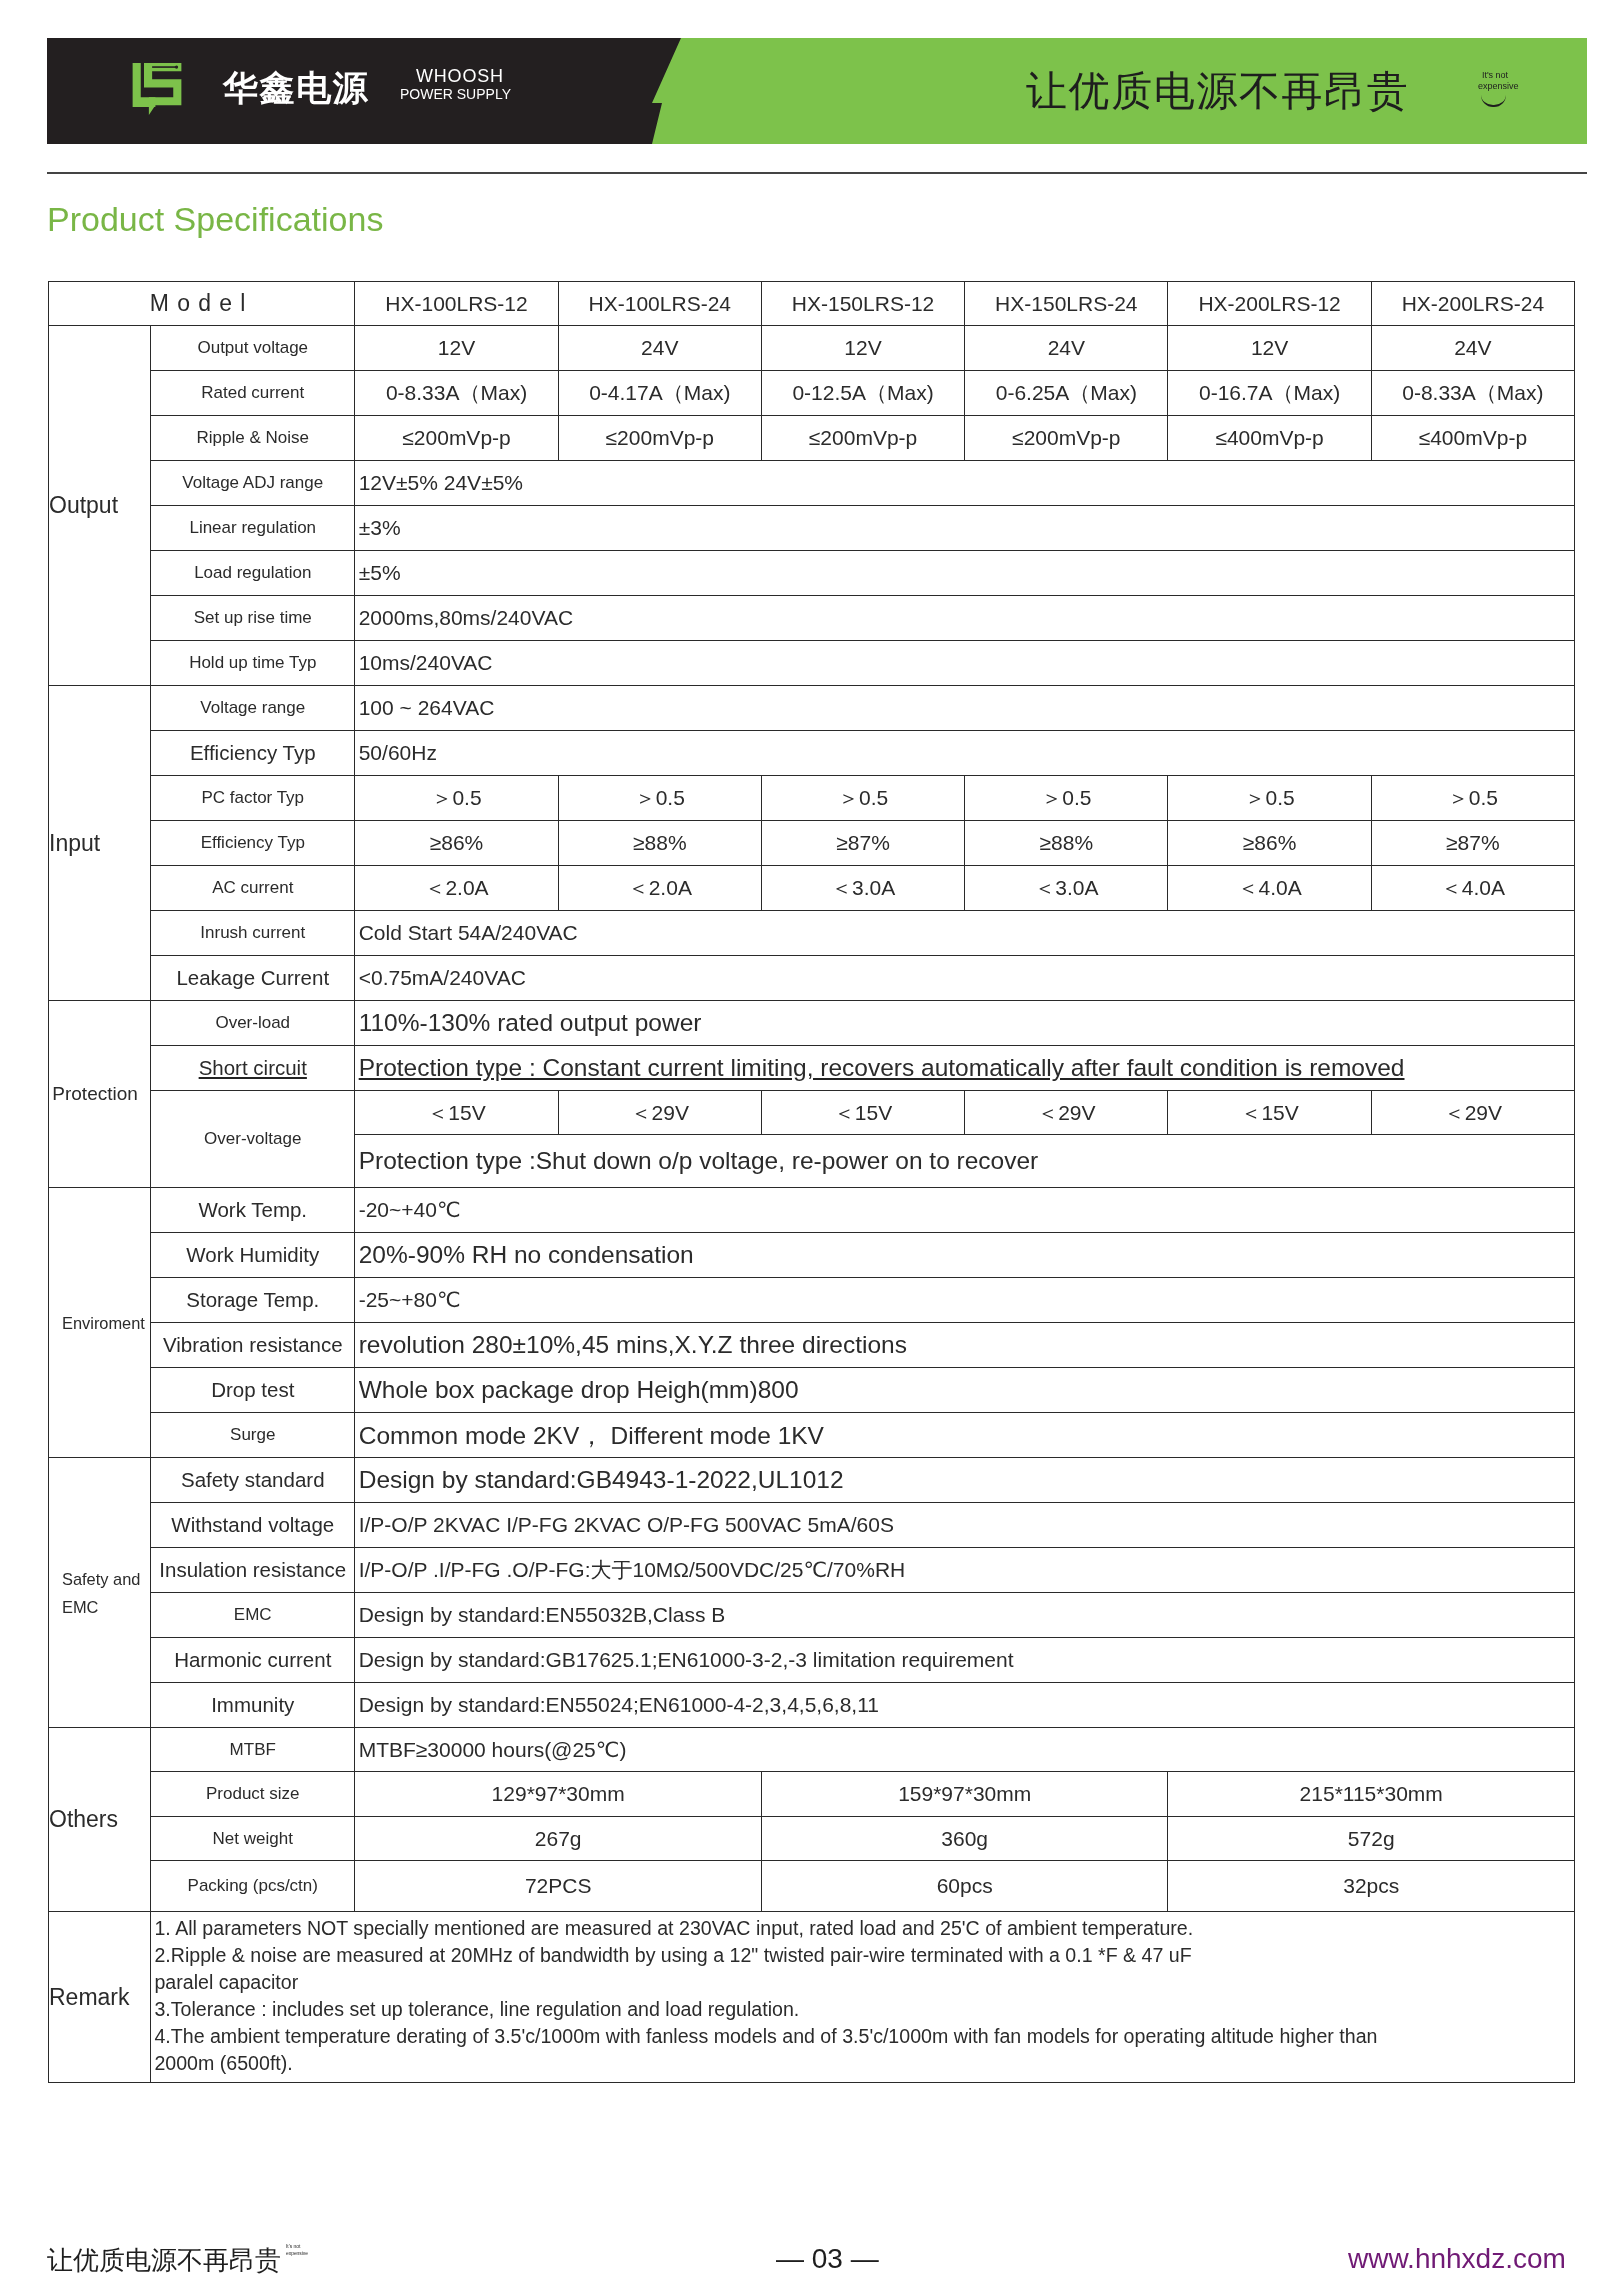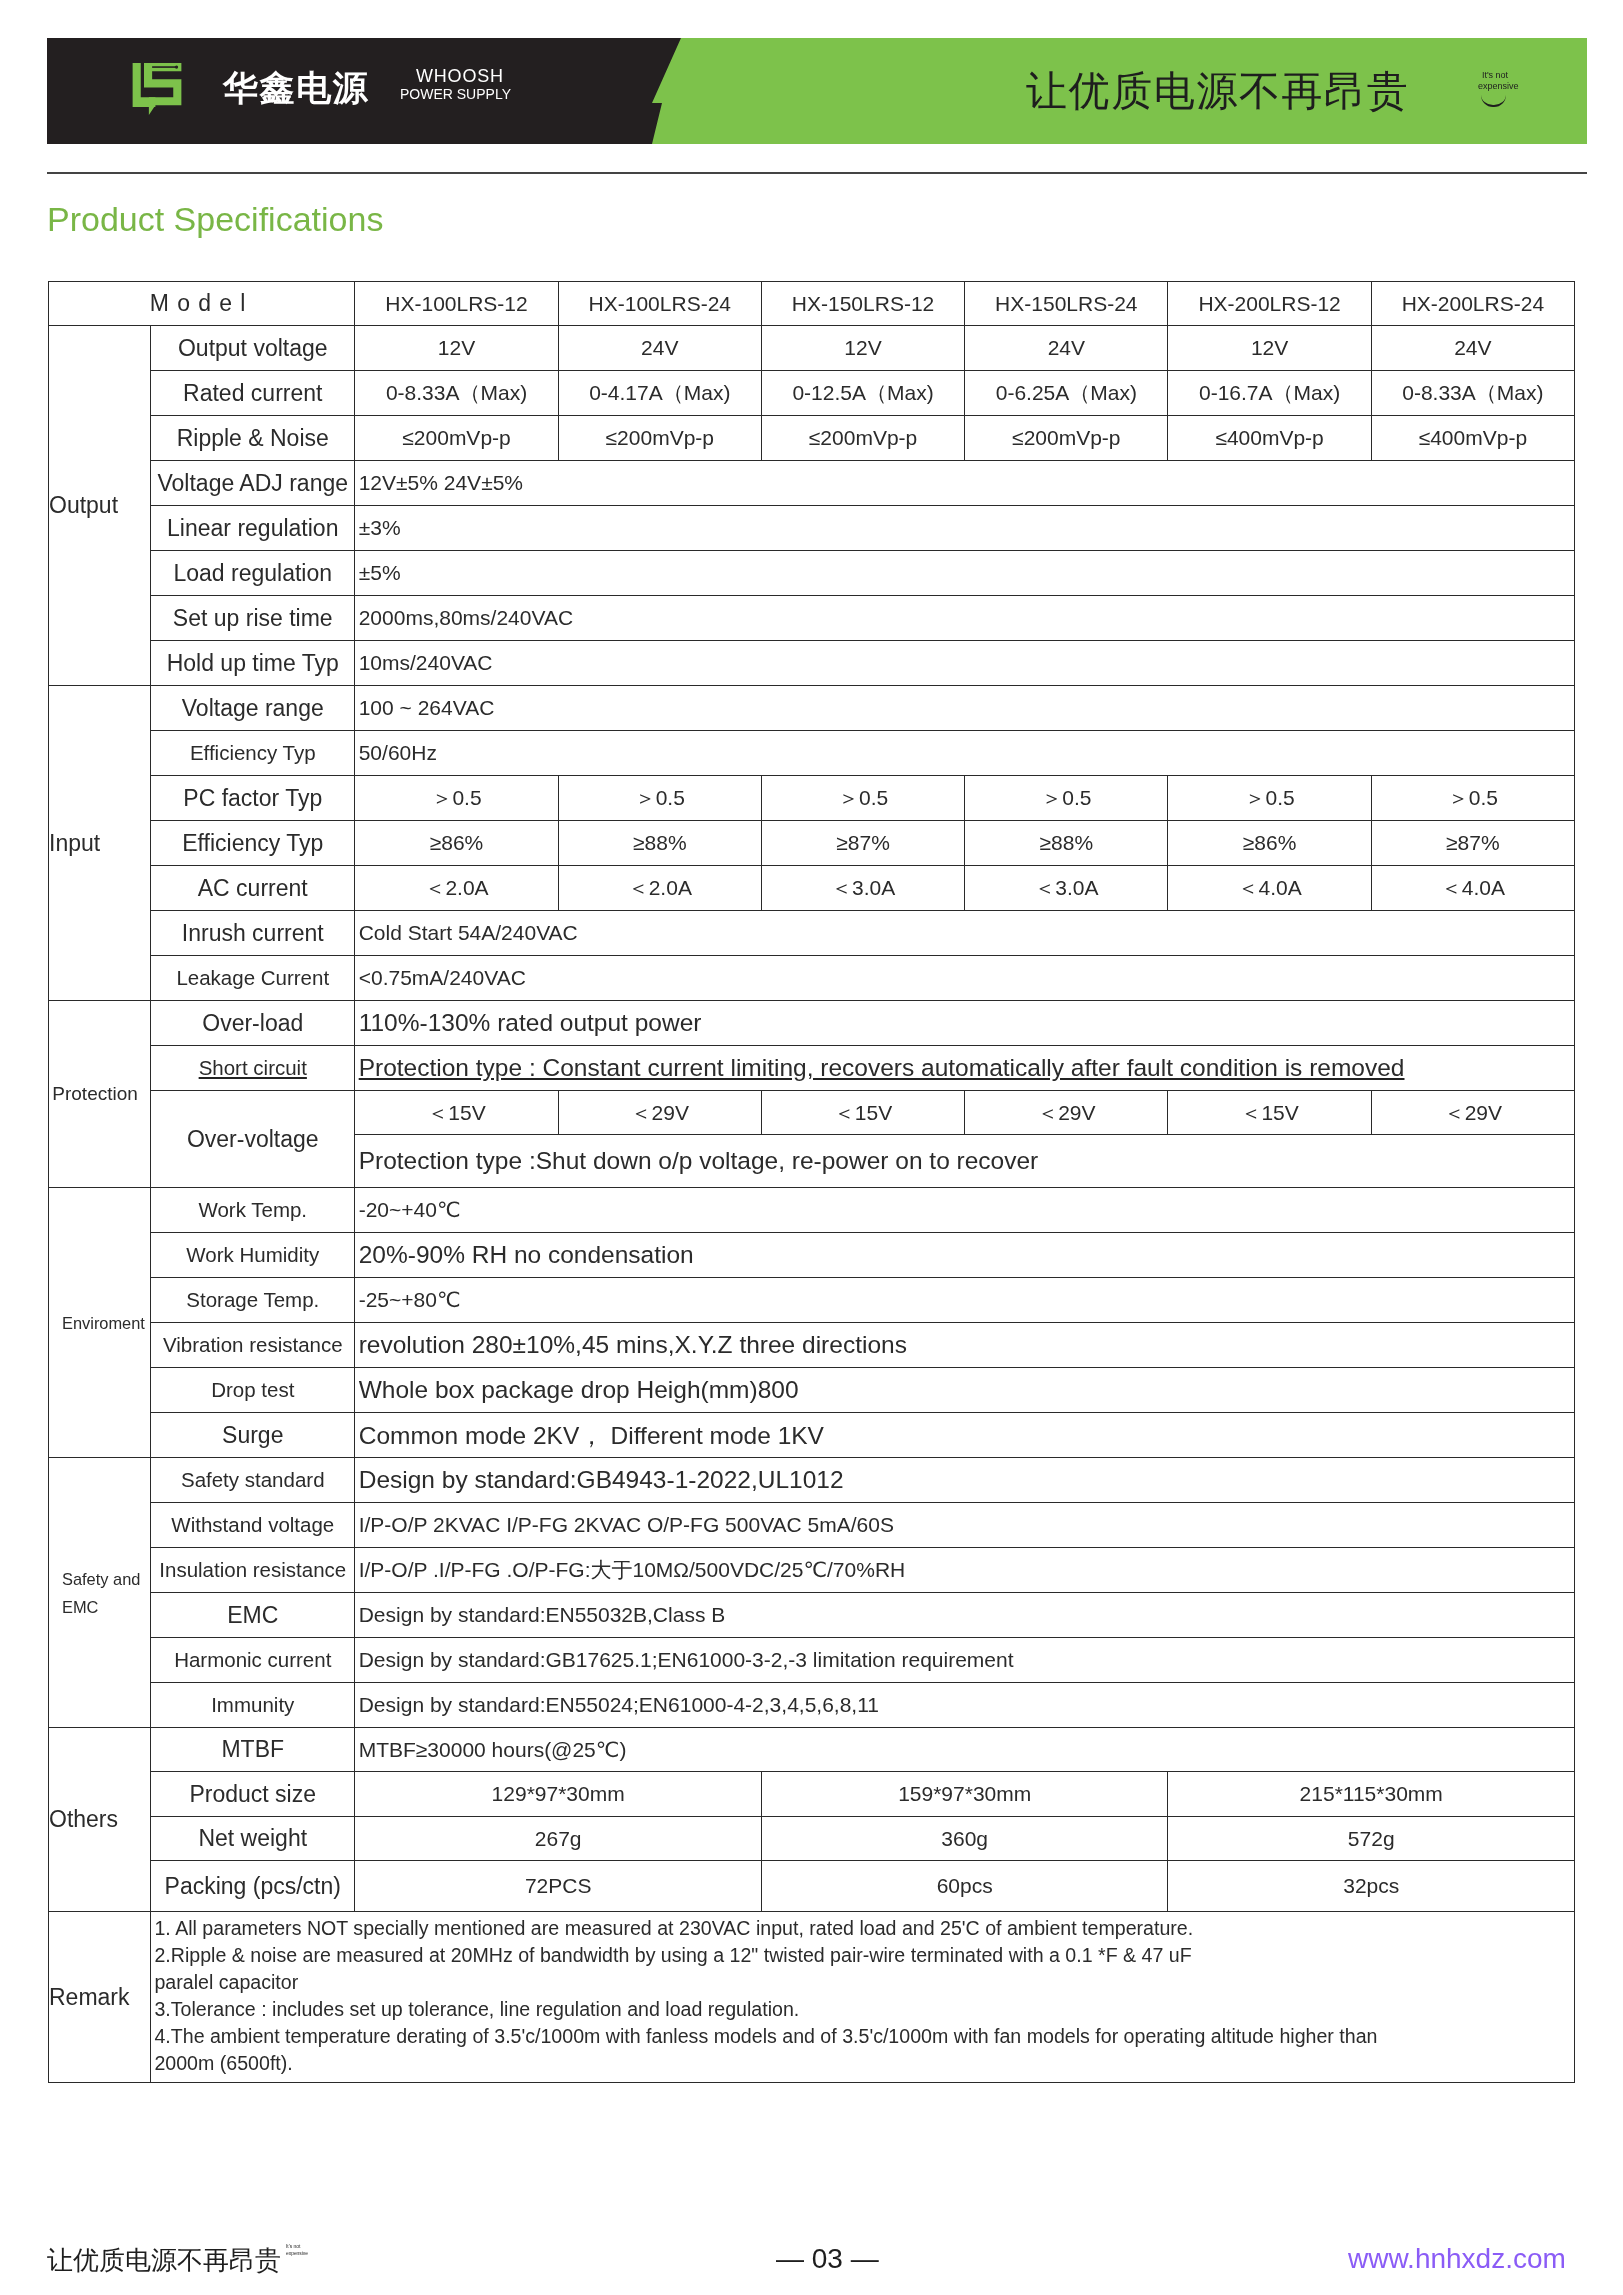--- a/index.html
+++ b/index.html
@@ -16,33 +16,33 @@
   .slogan-en { position:absolute; left:1478px; top:70px; font-size:9px; line-height:10.6px; color:#1e1e1e; text-align:center; }
   .smile { position:absolute; left:1481px; top:95px; width:24.5px; height:9.8px; border-bottom:2.5px solid #1e1e1e; border-radius:0 0 13px 13px; }
   .rule { position:absolute; left:47px; top:172px; width:1540px; height:1.6px; background:#444; }
   .title { position:absolute; left:47px; top:200px; font-size:34px; color:#79b646; }
 
   table.spec { position:absolute; left:48px; top:281px; border-collapse:collapse; table-layout:fixed; width:1527px; }
   table.spec td { border:1.6px solid #2a2a2a; padding:0; font-size:21px; color:#2b2b2b; vertical-align:middle; white-space:nowrap; overflow:visible; }
   table.spec td.cat { text-align:left; font-size:23px; }
   table.spec td.cat.small { font-size:19px; text-align:left; padding-left:3.3px; }
   table.spec td.cat.xs { font-size:16.4px; text-align:left; padding-left:13px; white-space:normal; line-height:28px; }
-  table.spec td.param { text-align:center; font-size:23px; }
+  table.spec td.param { text-align:center; font-size:17px; }
   table.spec td.param.sm { font-size:20.5px; }
   table.spec td.val { text-align:center; }
   table.spec td.span { text-align:left; padding-left:3.3px; }
   table.spec td.span.big { font-size:24.5px; }
   td.model-head { text-align:center; letter-spacing:8.2px; font-size:23px !important; }
   .remark { font-size:19.6px !important; line-height:27px; white-space:normal !important; padding:3.3px 3.3px !important; vertical-align:top !important; }
   .remark div { white-space:nowrap; }
 
   .footer-cn { position:absolute; left:47px; top:2243px; font-size:26px; color:#1e1e1e; font-family:"DejaVu Sans", sans-serif; }
   .footer-en { position:absolute; left:286px; top:2244px; font-size:4.9px; line-height:6.5px; color:#1e1e1e; }
   .footer-page { position:absolute; left:776px; top:2243px; font-size:28px; color:#1e1e1e; }
-  .footer-url { position:absolute; left:1348px; top:2243px; font-size:28px; color:#8b5cf6; }
+  .footer-url { position:absolute; left:1348px; top:2243px; font-size:28px; color:#701a75; }
 </style>
 </head>
 <body>
 
 <div class="band">
   <div class="band-dark"></div>
 </div>
 <svg class="logo" viewBox="0 0 64 68">
   <path d="M2 2 H12 V44 H30 V56 H2 Z" fill="#7dc24b"></path>
   <path d="M16 2 H62 V12 H26 V22 H62 V54 H30 L22 66 V44 H52 V32 H16 Z" fill="#7dc24b"></path>

